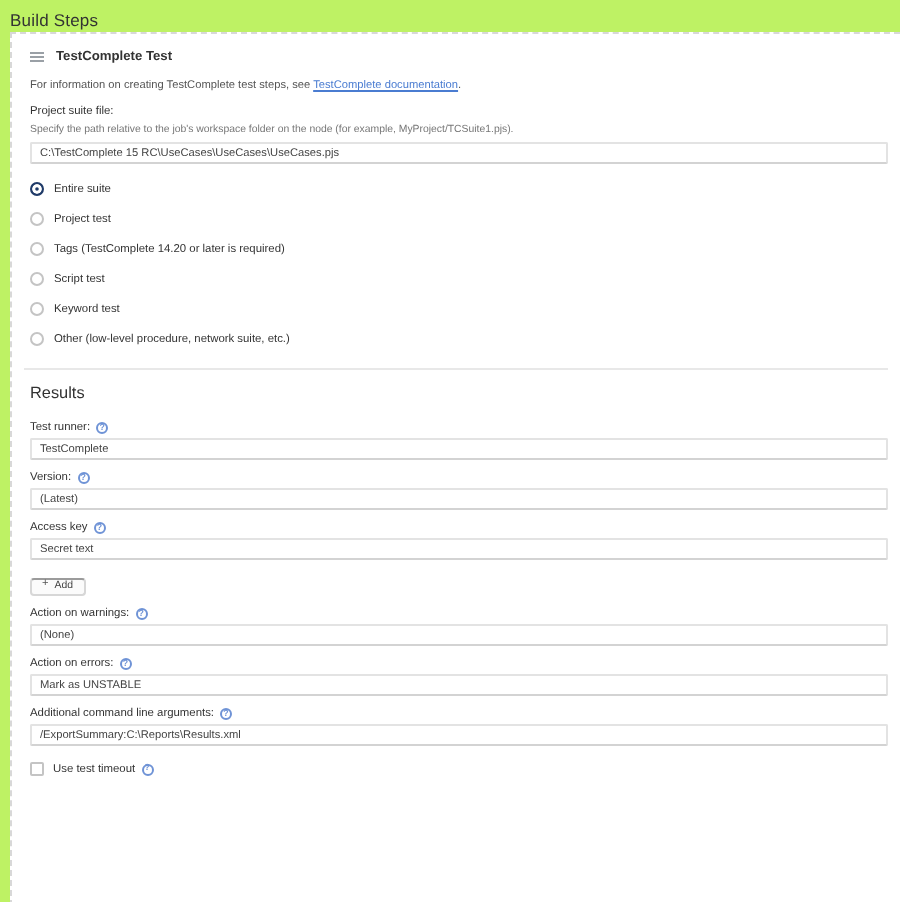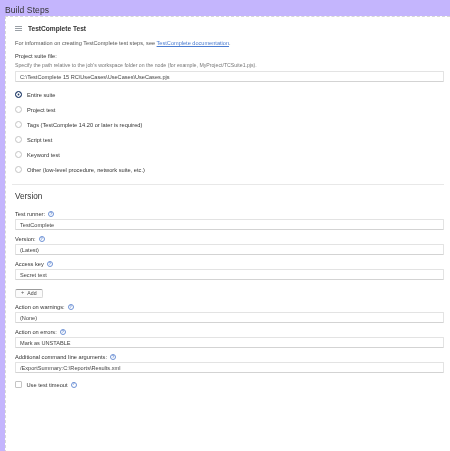--- a/index.html
+++ b/index.html
@@ -11,21 +11,21 @@
     background: #ffffff;
     font-family: "Liberation Sans", sans-serif;
     color: #333333;
     overflow: hidden;
   }
 
   .page {
     position: relative;
     width: 450px;
     height: 451px;
-    background: #c4b5fd;
+    background: #bef264;
   }
 
   
   .page-heading {
     font-size: 8.5px;
     color: #333333;
     padding: 5px 0 0 5px;
     letter-spacing: .1px;
   }
 
@@ -283,21 +283,21 @@
         <div class="radio-row">
           <span class="radio"></span>
           <span class="radio-label">Other (low-level procedure, network suite, etc.)</span>
         </div>
 
       </div>
 
       <div class="divider"></div>
 
       
-      <div class="section-title">Version</div>
+      <div class="section-title">Results</div>
 
       
       <div class="field-label">
         <span>Test runner:</span>
         <span class="help-icon">?</span>
       </div>
       <input class="text-input wide" type="text" value="TestComplete" style="">
 
       
       <div class="field-label">

